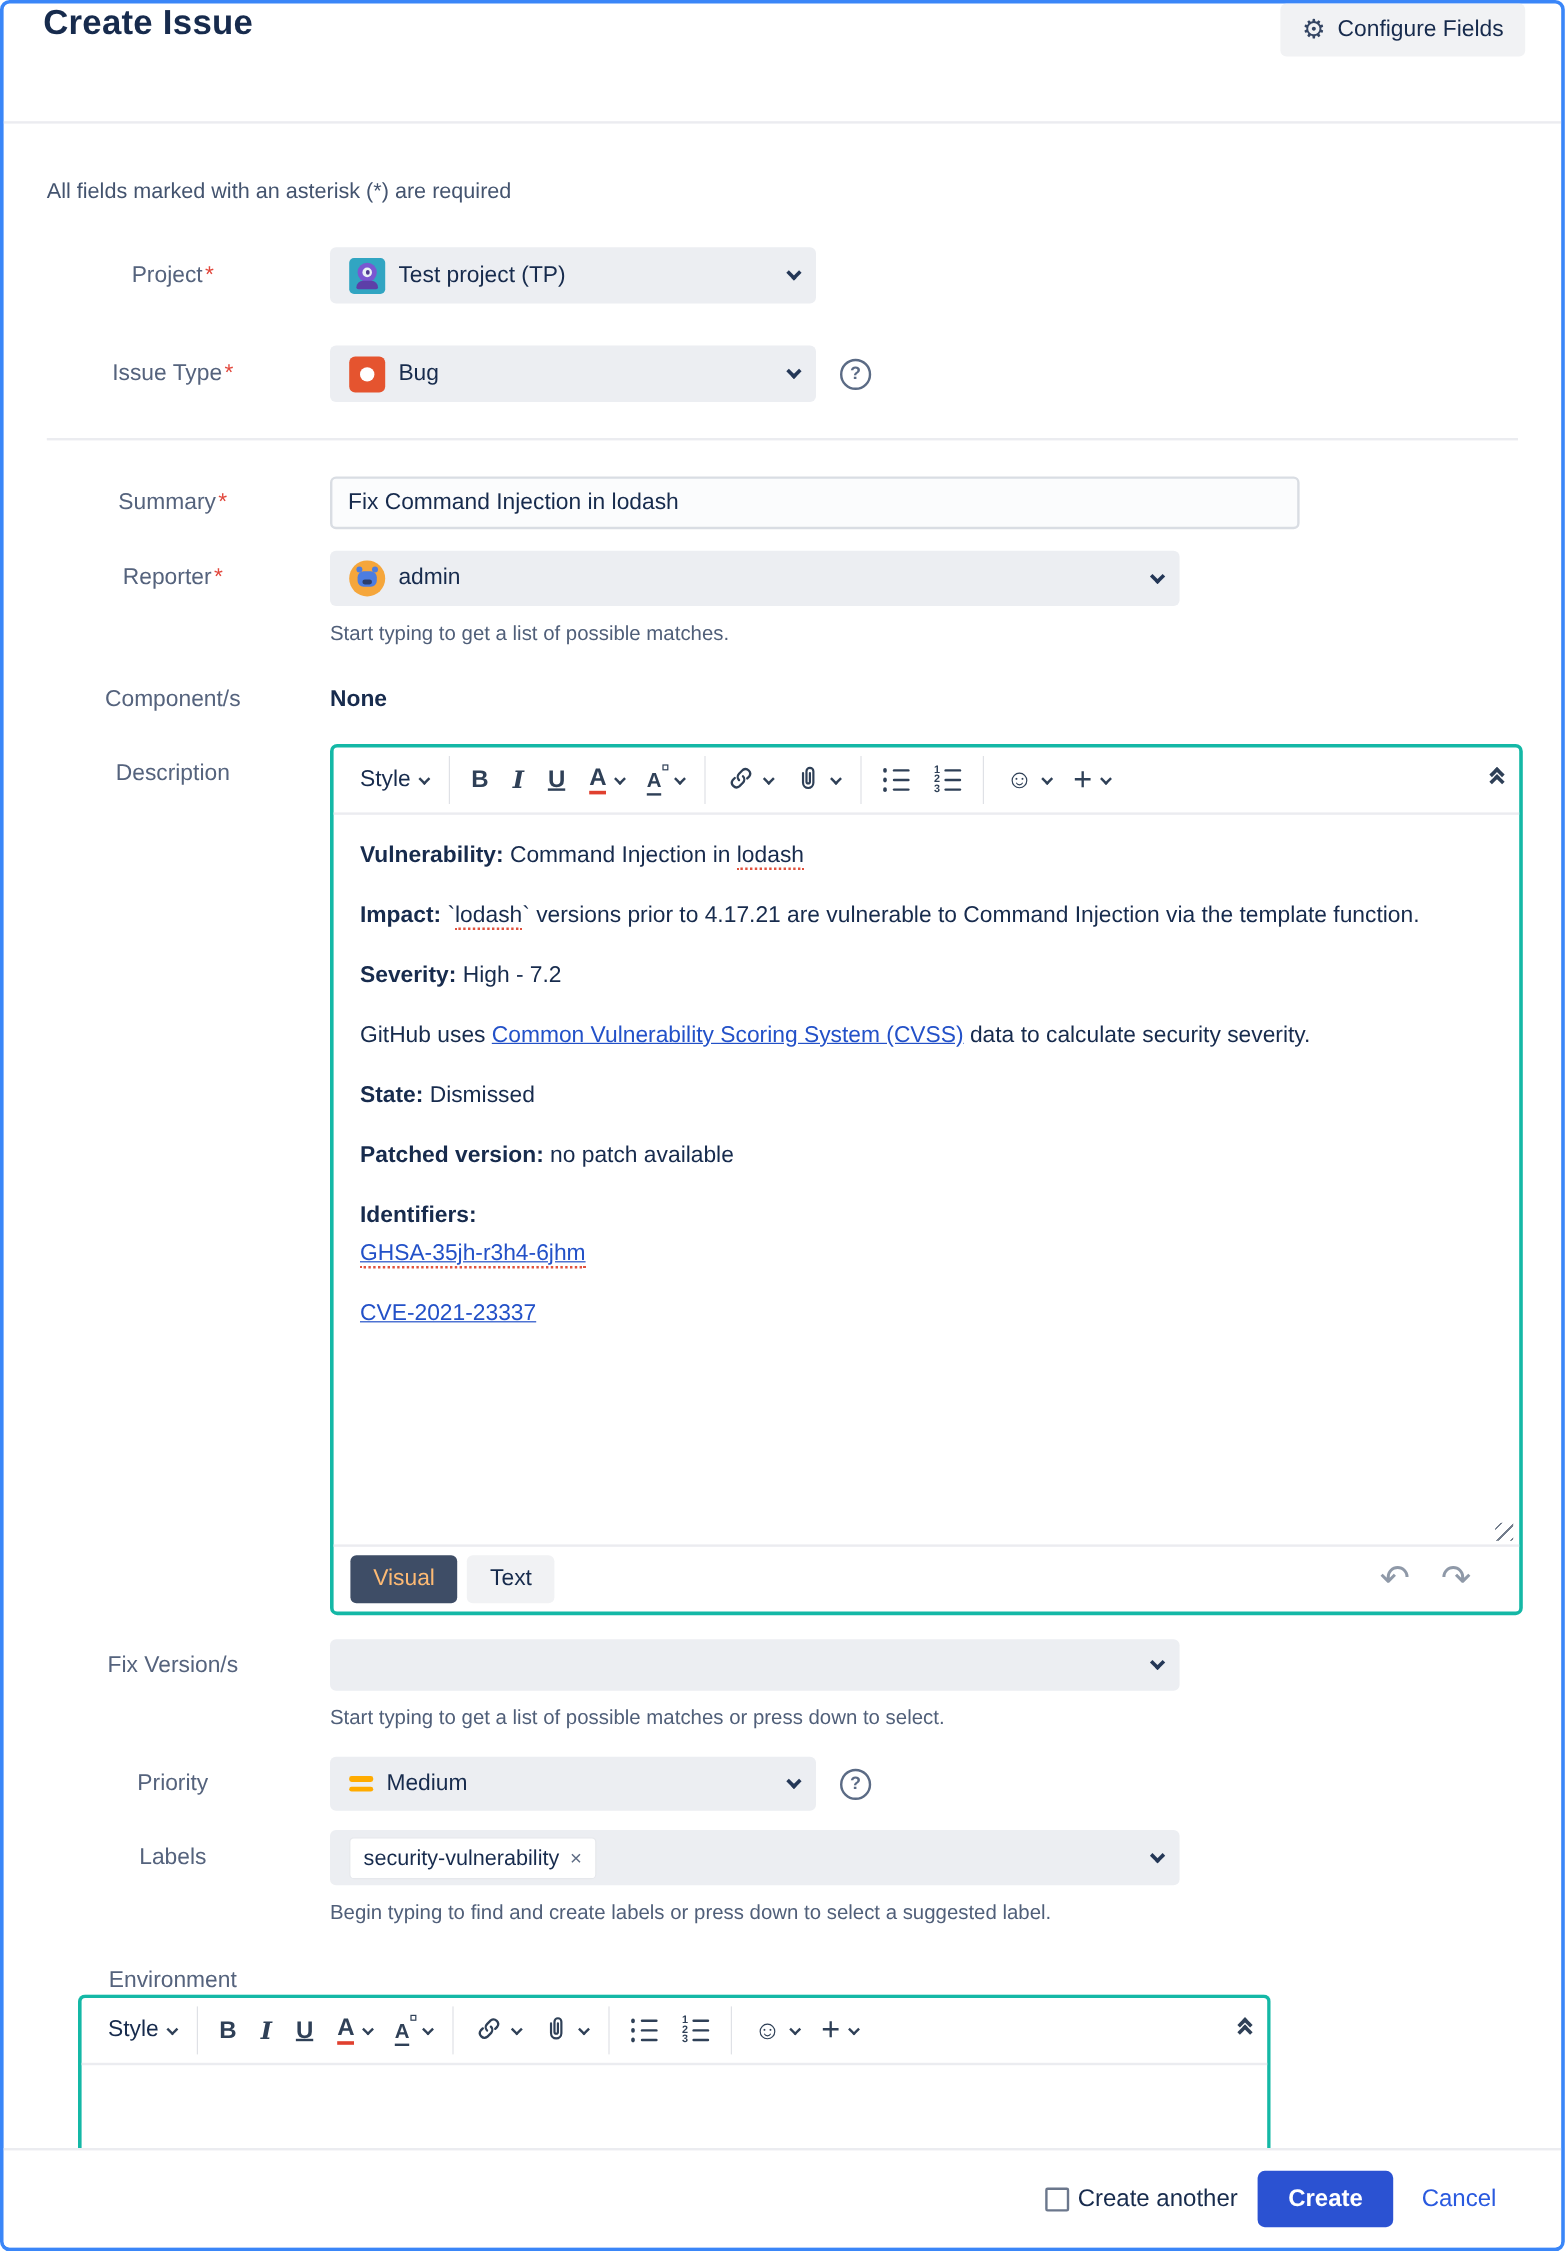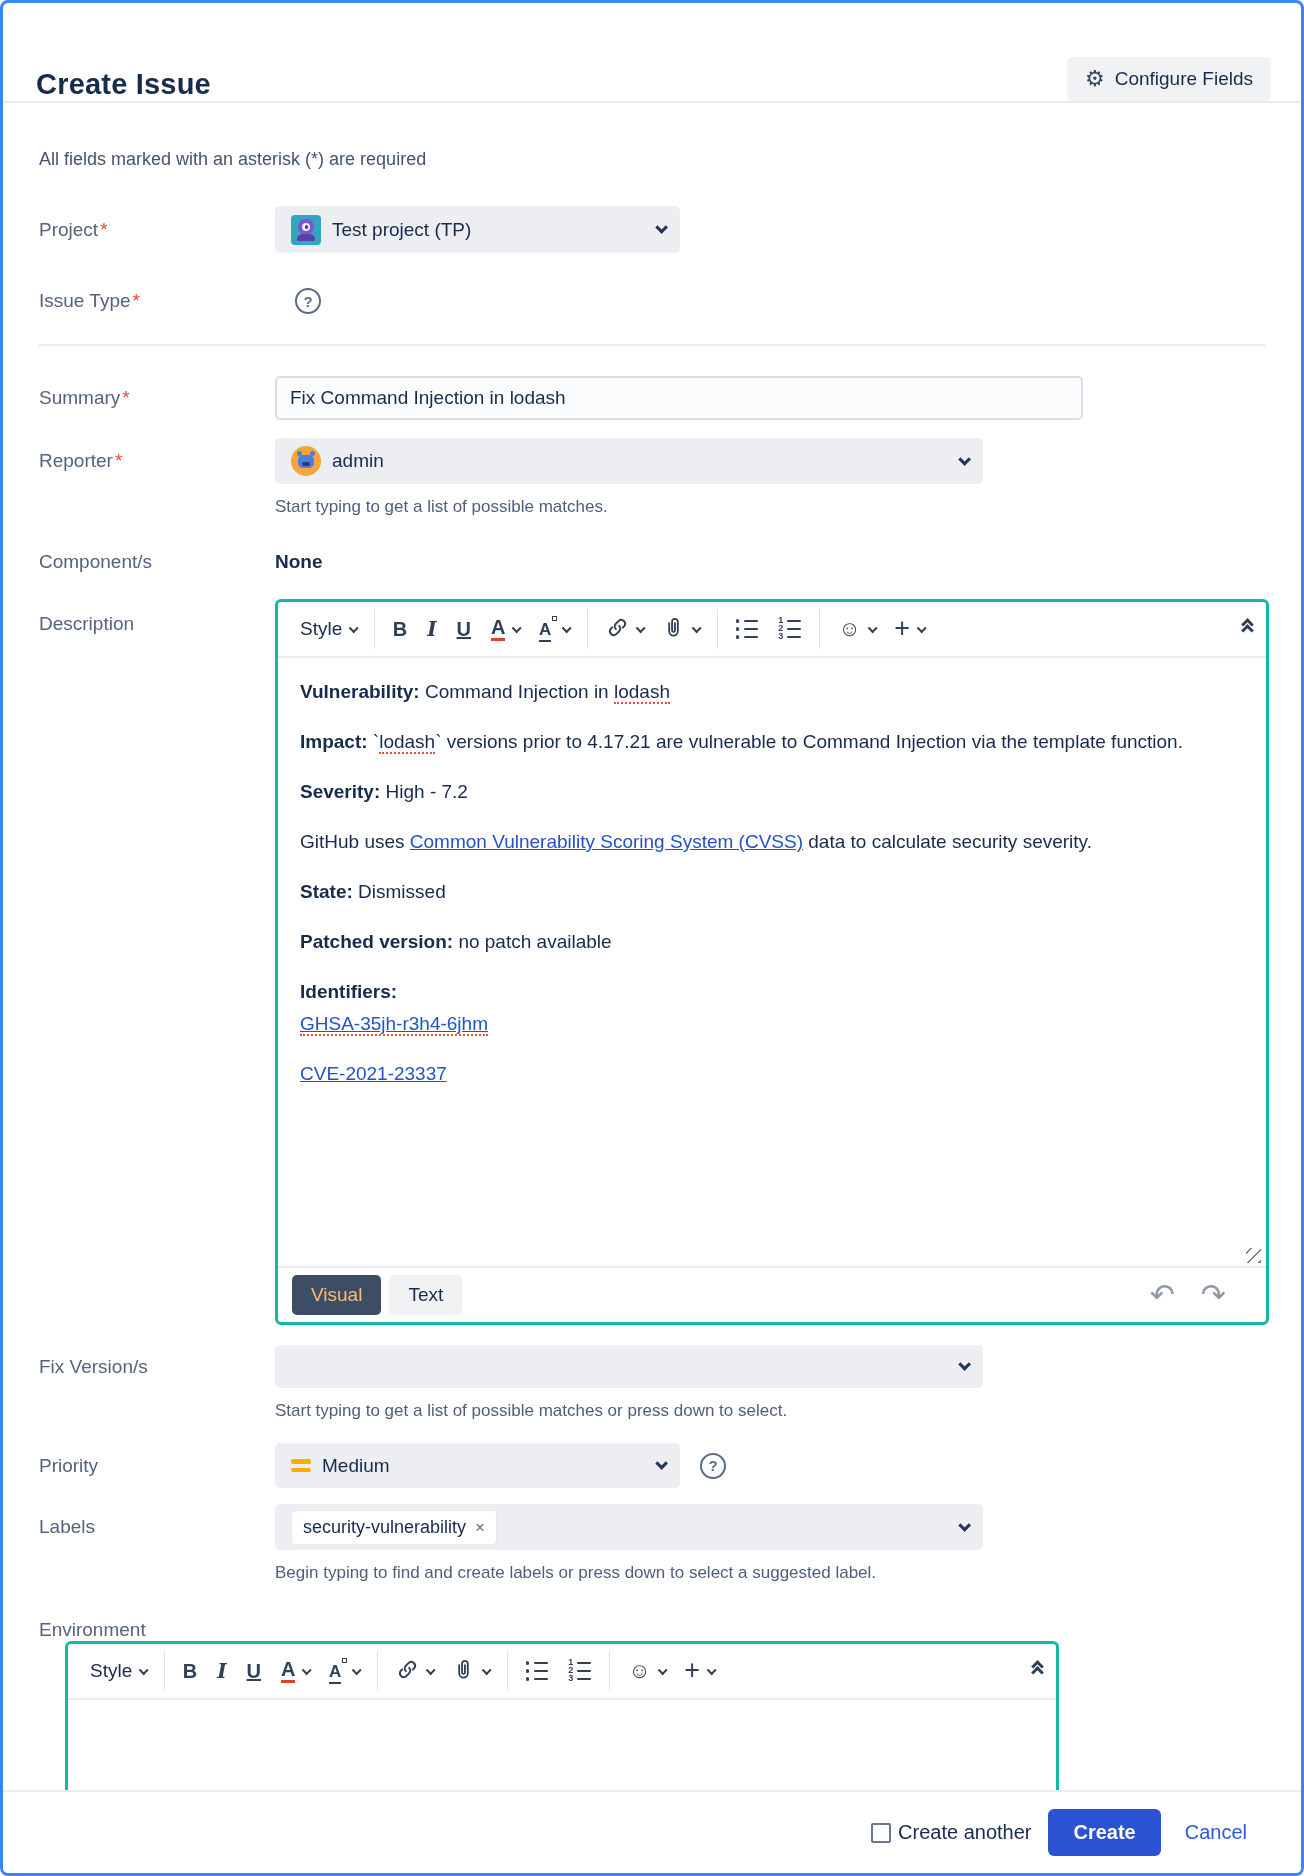--- a/index.html
+++ b/index.html
@@ -6,31 +6,31 @@
     --border-blue:#3a86f8; --navy:#172b4d; --label-gray:#55637d; --helper-gray:#505f79;
     --ctl-gray:#eceef2; --line-gray:#ebecf0; --tb-ink:#2f4057; --link-blue:#2351c8;
     --required-red:#e2483d; --create-blue:#2b52d2; --visual-bg:#3e4d66; --pri-orange:#ffab00;
     --bug-red:#e5542f; --spell-red:#e0523e;
   }
   *{box-sizing:border-box;margin:0;padding:0}
   html,body{width:1304px;height:1876px;background:#fff;font-family:"Liberation Sans",sans-serif;color:var(--navy);}
   .dialog{position:absolute;inset:0;background:#fff;border:3px solid var(--border-blue);border-radius:8px;overflow:hidden;}
 
   
-  .hdr{height:100px;display:flex;align-items:flex-end;justify-content:space-between;padding:0 30px 0 33px;border-bottom:2px solid var(--line-gray);}
+  .hdr{height:100px;display:flex;align-items:flex-start;justify-content:space-between;padding:0 30px 0 33px;border-bottom:2px solid var(--line-gray);}
   .hdr h1{font-size:29px;font-weight:700;letter-spacing:.2px;}
   .cfg-btn{display:flex;align-items:center;gap:10px;background:#f1f2f4;border:none;border-radius:5px;padding:11px 18px;font-size:19px;color:var(--navy);font-family:inherit;cursor:pointer;}
   .gear{font-size:22px;color:#344563;line-height:1;}
 
   
   .body{padding:26px 36px 0 36px;}
   .note{font-size:18px;color:#44546f;margin-top:20px;}
   .row{display:flex;align-items:center;margin-top:34px;}
   .row.top{align-items:flex-start;}
-  .lbl{width:210px;flex:none;text-align:left;font-size:19px;color:var(--label-gray);padding-right:0;}
+  .lbl{width:210px;flex:none;text-align:center;font-size:19px;color:var(--label-gray);padding-right:0;}
   .lbl .req{color:var(--required-red);margin-left:2px;}
   .ctl{margin-left:26px;display:flex;align-items:center;}
 
   .select{background:var(--ctl-gray);border-radius:5px;height:47px;display:flex;align-items:center;gap:11px;padding:0 16px;font-size:19px;color:var(--navy);cursor:pointer;position:relative;}
   .w-sm{width:405px}.w-lg{width:708px}
   .sel-chev{margin-left:auto;width:9px;height:9px;border-right:3px solid #243757;border-bottom:3px solid #243757;transform:rotate(45deg) translateY(-3px);flex:none;}
 
   .help-circ{width:26px;height:26px;border:2px solid #5b6b85;border-radius:50%;display:flex;align-items:center;justify-content:center;font-size:15px;font-weight:700;color:#5b6b85;margin-left:20px;flex:none;cursor:pointer;}
 
   
@@ -143,20 +143,27 @@
           <span class="sel-chev"></span>
         </div>
       </div>
     </div>
 
     <div class="row" style="margin-top:35px;">
       <div class="lbl">
         <span>Issue Type</span><span class="req">*</span>
       </div>
       <div class="ctl">
+        <div class="select w-sm">
+          <span class="bug-ic">
+              <i></i>
+            </span>
+          <span>Bug</span>
+          <span class="sel-chev"></span>
+        </div>
         <span class="help-circ">
             <span>?</span>
           </span>
       </div>
     </div>
 
     <div class="divider"></div>
 
     <div class="row" style="margin-top:30px;">
       <div class="lbl">

